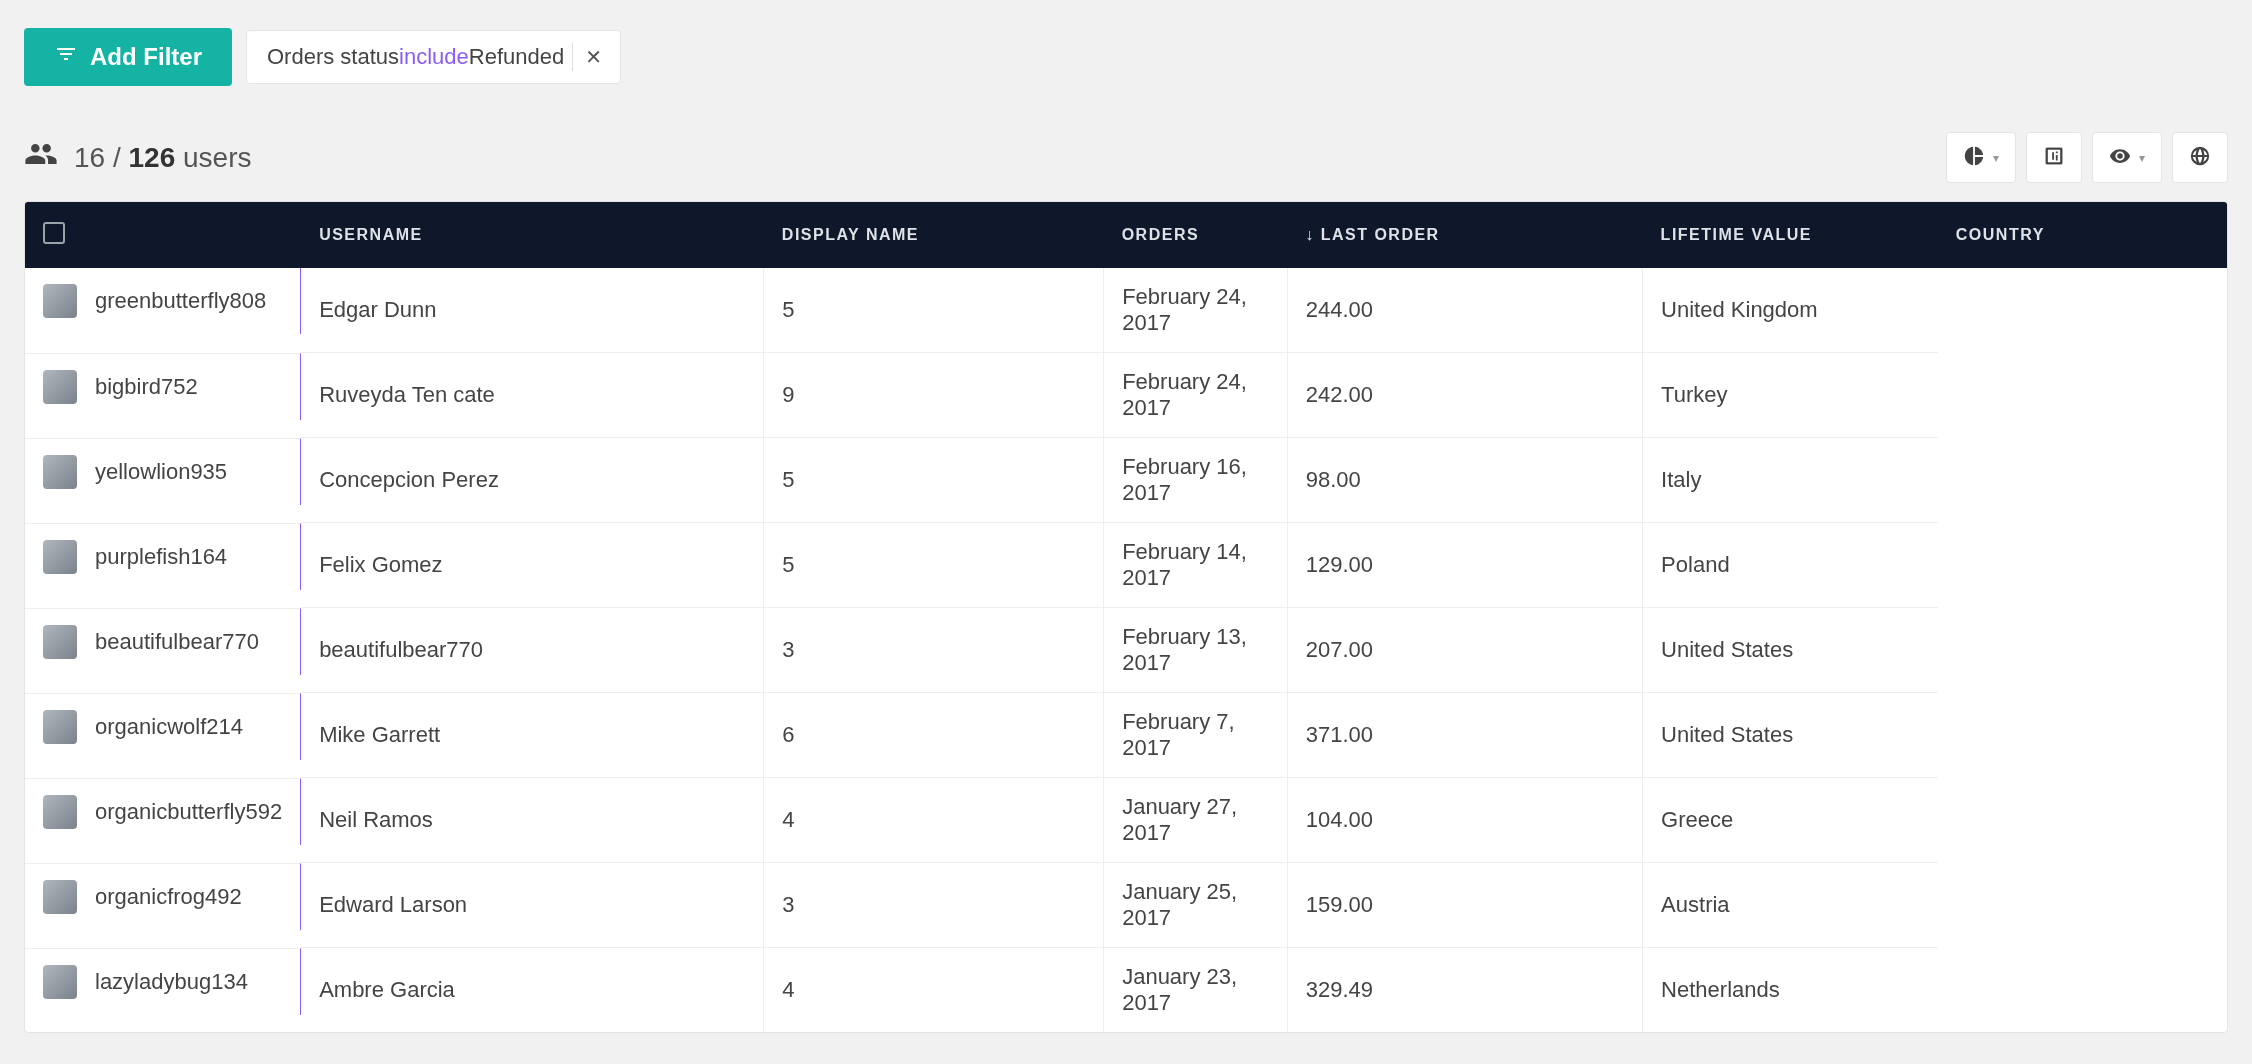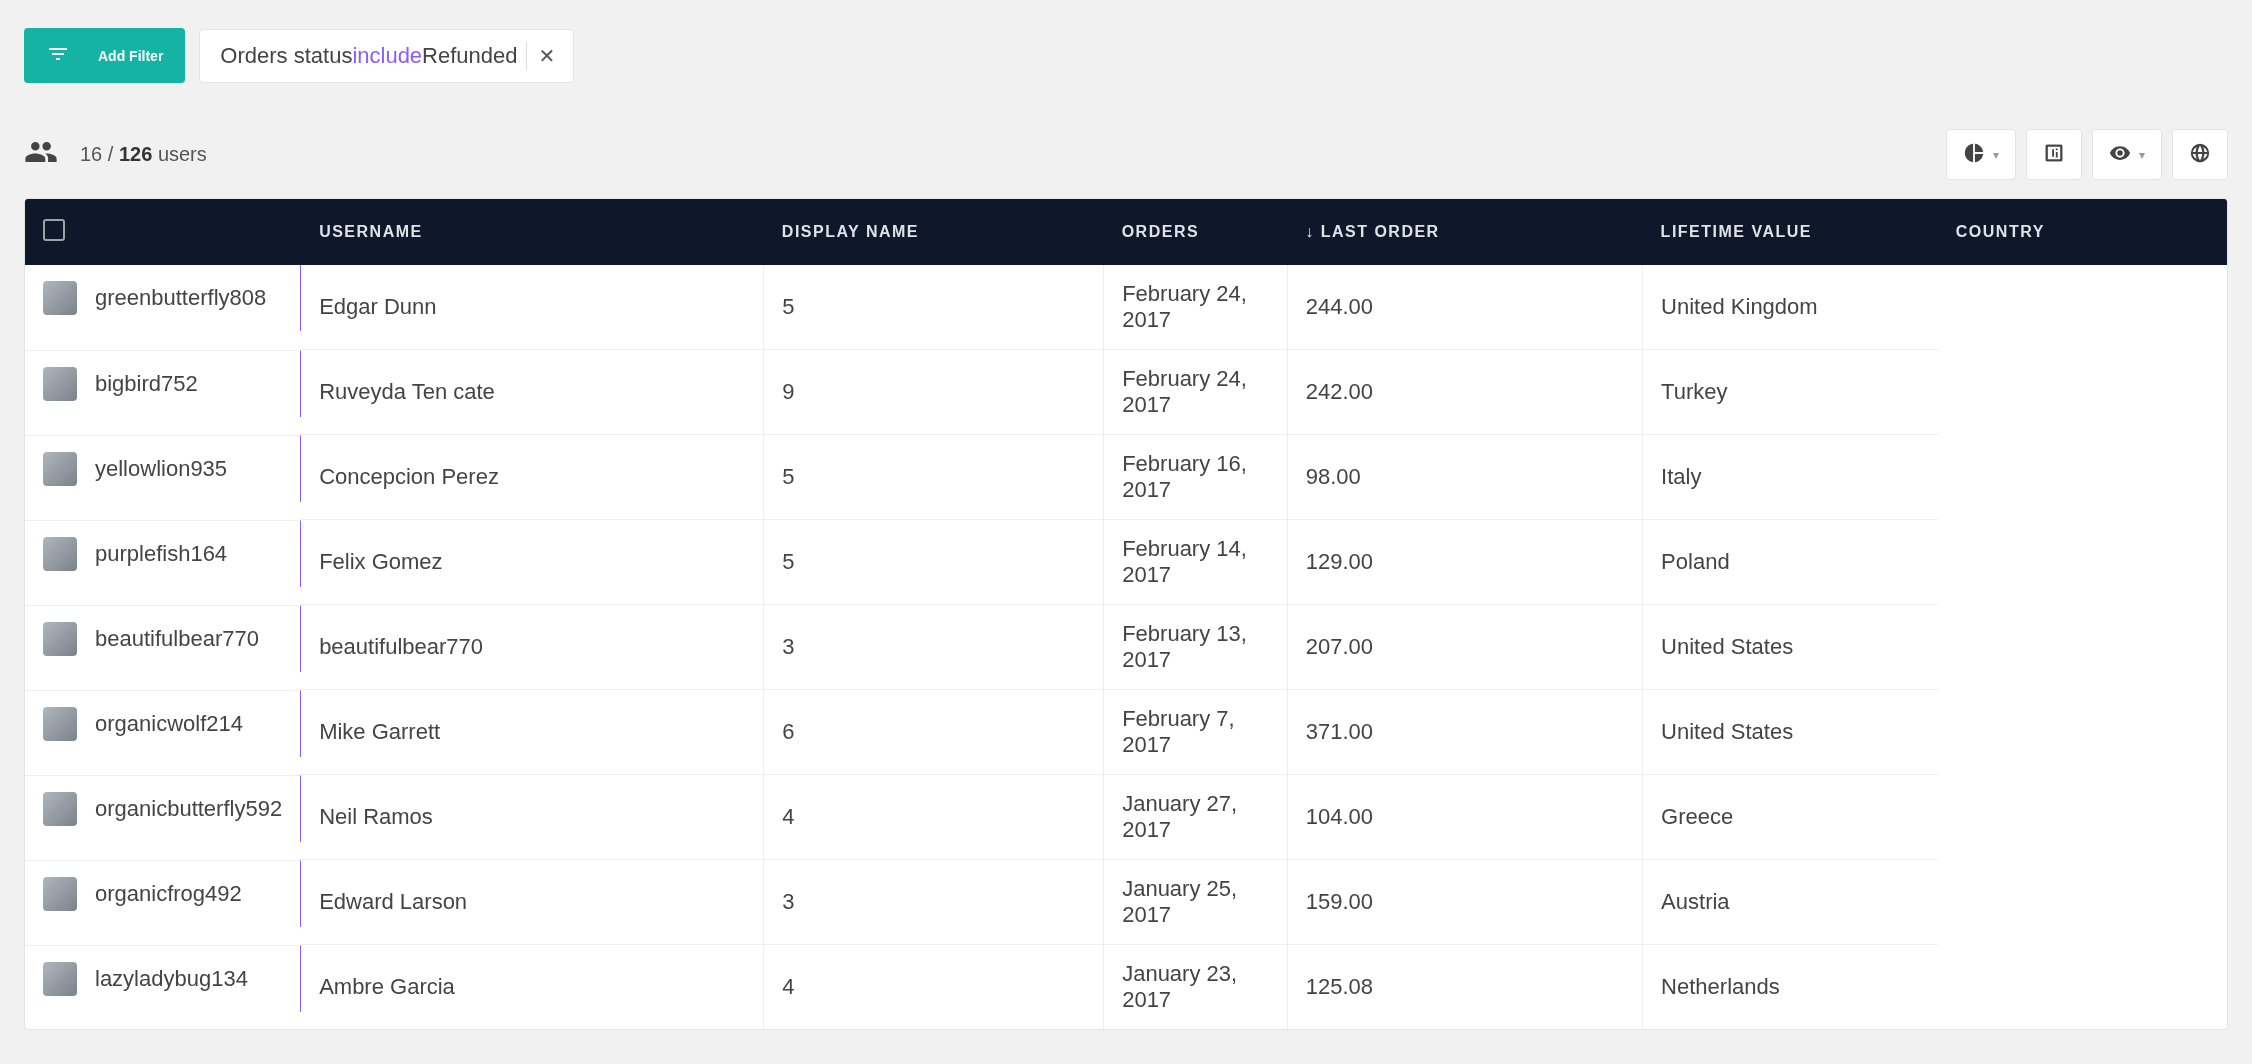--- a/index.html
+++ b/index.html
@@ -13,26 +13,26 @@
   .top-bar {
     display: flex;
     align-items: center;
     gap: 14px;
   }
   .add-filter-btn {
     background: #14b3a3;
     color: #fff;
     border: none;
     border-radius: 4px;
-    padding: 14px 22px;
-    font-size: 14px;
+    padding: 14px 30px;
+    font-size: 24px;
     font-weight: 700;
     display: inline-flex;
     align-items: center;
-    gap: 28px;
+    gap: 12px;
     cursor: pointer;
   }
   .add-filter-btn svg { width: 24px; height: 24px; fill: #fff; }
   .filter-chip {
     background: #fff;
     border: 1px solid #e4e4e4;
     border-radius: 4px;
     padding: 12px 10px 12px 20px;
     font-size: 22px;
     color: #444;
@@ -47,22 +47,22 @@
     color: #555; padding: 4px 8px; line-height: 1;
   }
   .summary-row {
     display: flex;
     align-items: center;
     justify-content: space-between;
     margin-top: 46px;
     margin-bottom: 18px;
   }
   .summary-left {
-    display: flex; align-items: center; gap: 22px;
-    font-size: 20px; color: #555; font-weight: 400;
+    display: flex; align-items: center; gap: 16px;
+    font-size: 28px; color: #555; font-weight: 400;
   }
   .summary-left svg { width: 34px; height: 28px; fill: #444; }
   .summary-left .count-total { font-weight: 700; color: #333; }
   .summary-left .count-filtered,
   .summary-left .slash,
   .summary-left .label { color: #555; }
   .action-buttons { display: flex; gap: 10px; }
   .icon-btn {
     background: #fff; border: 1px solid #e4e4e4; border-radius: 4px;
     padding: 12px 16px; display: inline-flex; align-items: center; gap: 8px;
@@ -289,18 +289,18 @@
           <td>Austria</td>
         </tr>
         <tr>
           <td class="user-cell" colspan="2">
             <span class="avatar"></span>
             <span>lazyladybug134</span>
           </td>
           <td>Ambre Garcia</td>
           <td>4</td>
           <td>January 23, 2017</td>
-          <td>125.08</td>
+          <td>329.49</td>
           <td>Netherlands</td>
         </tr>
       </tbody>
   </table>
 </div>
 
 </body></html>

